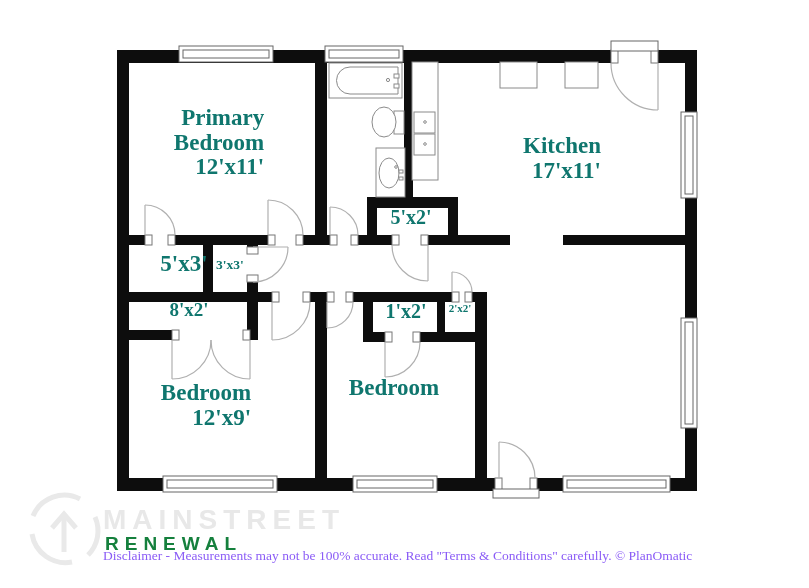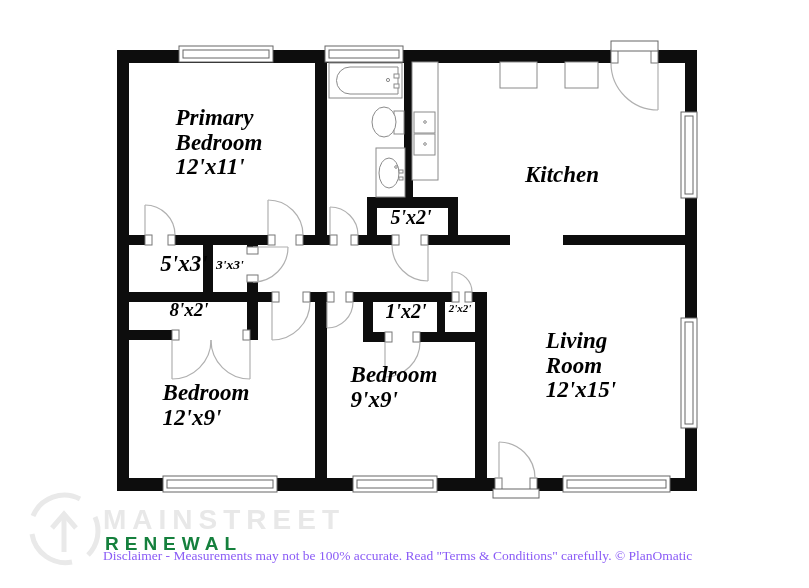--- a/index.html
+++ b/index.html
@@ -4,22 +4,22 @@
 <style>
   html,body { margin:0; padding:0; background:#ffffff; }
   .canvas {
     position:relative; width:809px; height:588px;
     background:#ffffff; overflow:hidden;
     font-family:"Liberation Serif","DejaVu Serif",serif;
   }
   .plan-svg { position:absolute; left:0; top:0; }
   .label {
     position:absolute; transform:translate(-50%,-50%);
-    text-align:left; font-weight:700; color:#000000;
-    line-height:1.07; white-space:nowrap;font-style:italic;
+    text-align:right; font-weight:700; color:#0f766e;
+    line-height:1.07; white-space:nowrap;
   }
   .label span { display:block; }
   .sz-lg { font-size:23px; }
   .sz-md { font-size:20px; }
   .sz-md2 { font-size:19px; }
   .sz-sm { font-size:13.5px; }
   .sz-xs { font-size:11px; }
   .wm-text {
     position:absolute; font-family:"Liberation Sans","DejaVu Sans",sans-serif;
     font-weight:700; color:#e8e8e8; white-space:nowrap;
@@ -237,38 +237,33 @@
       </g>
     </g>
   </svg>
 
   <div class="label sz-lg" style="left:219px; top:143px;">
     <span>Primary</span>
     <span>Bedroom</span>
     <span>12'x11'</span>
   </div>
 
-  <div class="label sz-lg" style="left:562px; top:159px;margin-top:16px;">
+  <div class="label sz-lg" style="left:562px; top:159px;">
     <span>Kitchen</span>
-  </div>
-
-  <div class="label sz-lg" style="left:581px; top:366px;">
-    <span>Living</span>
-    <span>Room</span>
-    <span>12'x15'</span>
-  </div>
+    <span>17'x11'</span>
+  </div>
+
 
   <div class="label sz-lg" style="left:206px; top:406px;">
     <span>Bedroom</span>
     <span>12'x9'</span>
   </div>
 
   <div class="label sz-lg" style="left:394px; top:388px;">
     <span>Bedroom</span>
-    <span>9'x9'</span>
   </div>
 
   <div class="label sz-lg" style="left:184px; top:264px;">
     <span>5'x3'</span>
   </div>
   <div class="label sz-sm" style="left:230px; top:265px;">
     <span>3'x3'</span>
   </div>
   <div class="label sz-md2" style="left:189px; top:310px;">
     <span>8'x2'</span>

